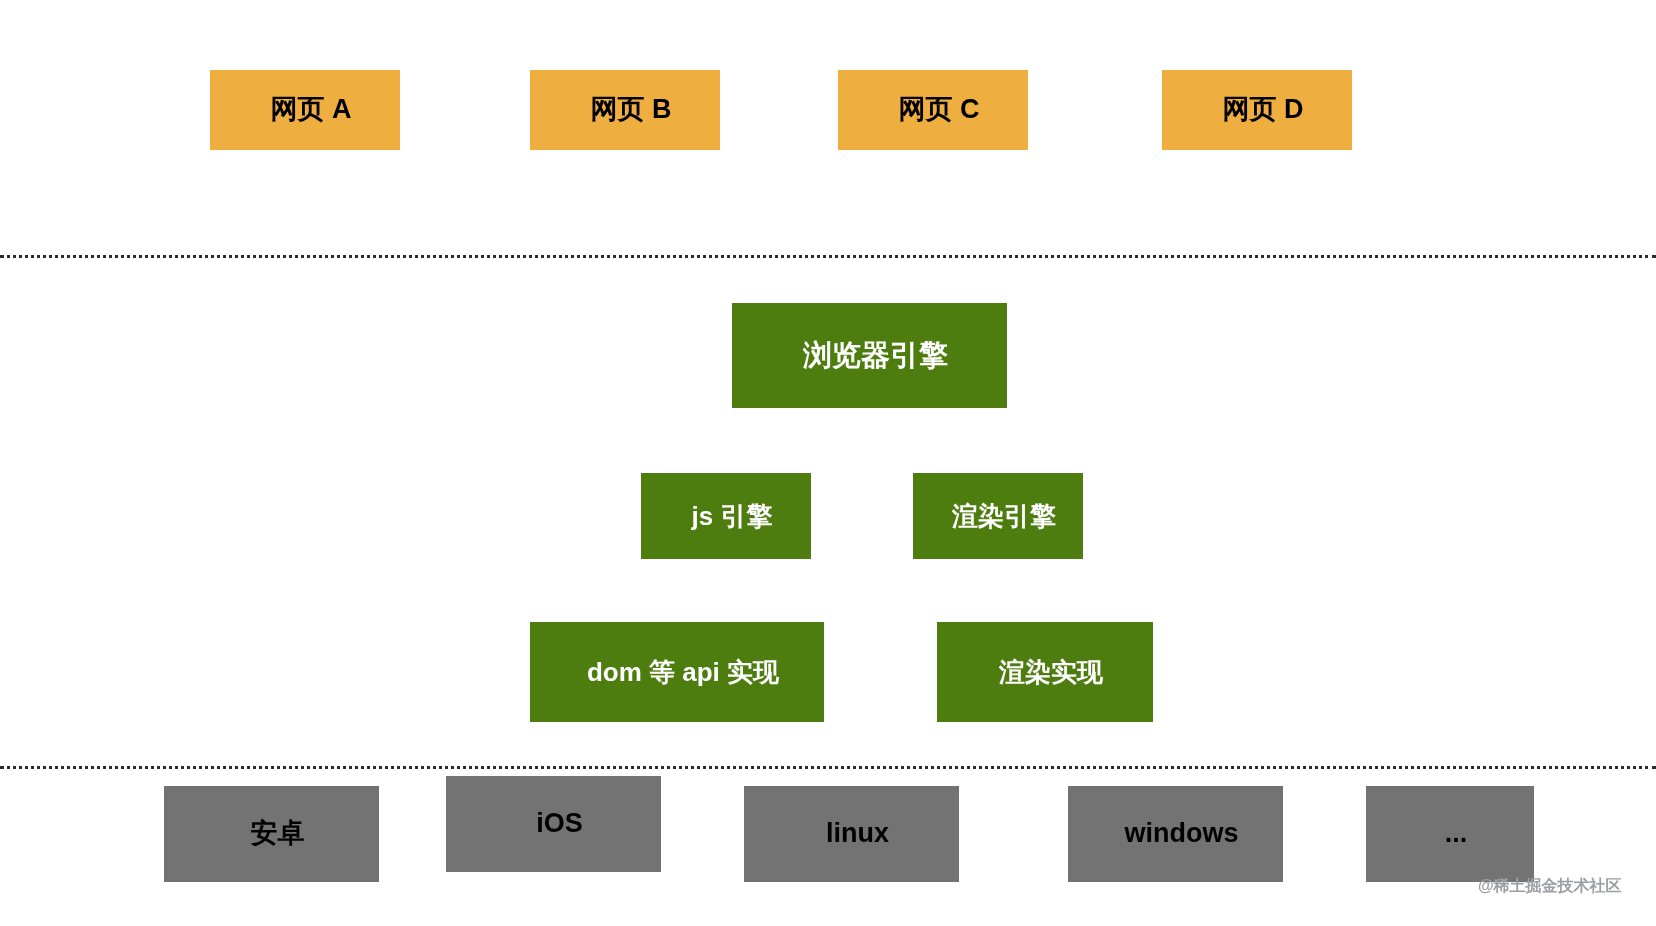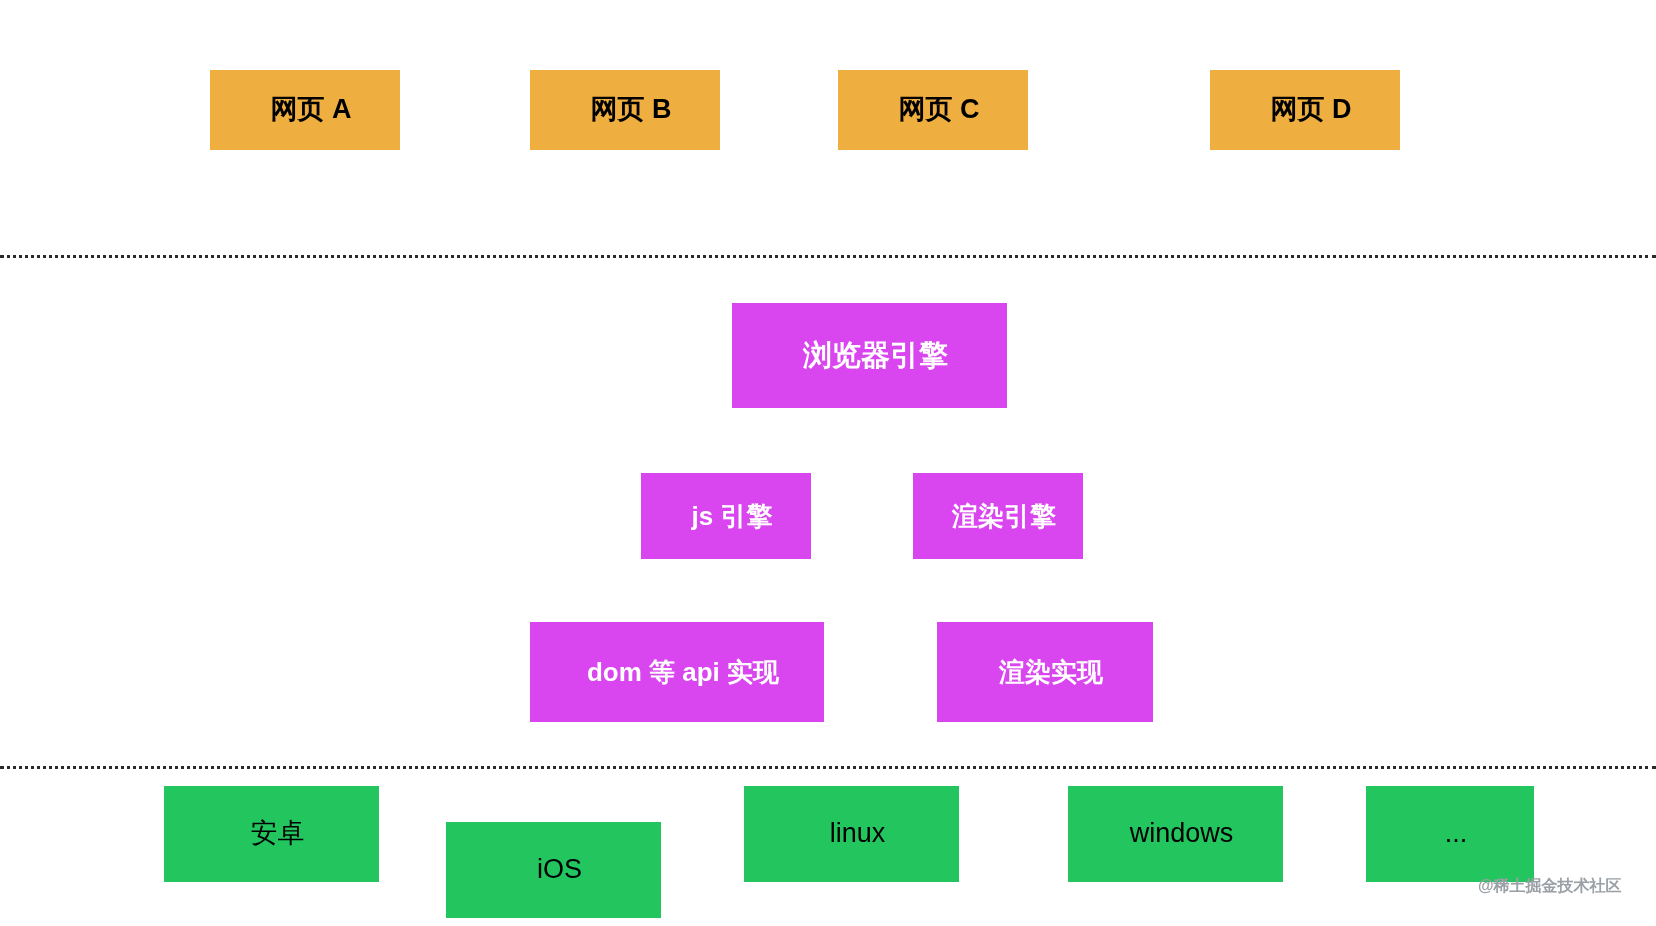--- a/index.html
+++ b/index.html
@@ -29,29 +29,29 @@
     white-space: nowrap;
     padding-left: 12px;
   }
   .box-page {
     background: #efaf40;
     color: #000000;
     font-size: 27px;
     font-weight: 700;
   }
   .box-engine {
-    background: #d946ef;
+    background: #4d7c0f;
     color: #ffffff;
     font-weight: 700;
   }
   .box-os {
-    background: #22c55e;
+    background: #737373;
     color: #000000;
     font-size: 27px;
-    font-weight: 400;
+    font-weight: 700;
   }
   .divider {
     position: absolute;
     left: 0;
     width: 1656px;
     height: 0;
     border-top: 3px dotted #2b2b2b;
   }
   .watermark {
     position: absolute;
@@ -64,39 +64,39 @@
 </style>
 </head>
 <body>
 
 <div id="canvas">
 
   <div id="pages-layer">
       <div class="box box-page" style="left: 210px; top: 70px; width: 190px; height: 80px;">网页 A</div>
       <div class="box box-page" style="left: 530px; top: 70px; width: 190px; height: 80px;">网页 B</div>
       <div class="box box-page" style="left: 838px; top: 70px; width: 190px; height: 80px;">网页 C</div>
-      <div class="box box-page" style="left: 1162px; top: 70px; width: 190px; height: 80px; margin-left: 48px;">网页 D</div>
+      <div class="box box-page" style="left: 1162px; top: 70px; width: 190px; height: 80px;">网页 D</div>
     </div>
 
   <div id="dividers-layer">
       <div class="divider" style="top: 255px;"></div>
       <div class="divider" style="top: 766px;"></div>
     </div>
 
   <div id="engine-layer">
       <div class="box box-engine" style="left: 732px; top: 303px; width: 275px; height: 105px; font-size: 29px;">浏览器引擎</div>
       <div class="box box-engine" style="left: 641px; top: 473px; width: 170px; height: 86px; font-size: 26px;">js 引擎</div>
       <div class="box box-engine" style="left: 913px; top: 473px; width: 170px; height: 86px; font-size: 26px;">渲染引擎</div>
       <div class="box box-engine" style="left: 530px; top: 622px; width: 294px; height: 100px; font-size: 26px;">dom 等 api 实现</div>
       <div class="box box-engine" style="left: 937px; top: 622px; width: 216px; height: 100px; font-size: 26px;">渲染实现</div>
     </div>
 
   <div id="os-layer">
       <div class="box box-os" style="left: 164px; top: 786px; width: 215px; height: 96px;">安卓</div>
-      <div class="box box-os" style="left: 446px; top: 822px; width: 215px; height: 96px;">iOS</div>
+      <div class="box box-os" style="left: 446px; top: 776px; width: 215px; height: 96px;">iOS</div>
       <div class="box box-os" style="left: 744px; top: 786px; width: 215px; height: 96px;">linux</div>
       <div class="box box-os" style="left: 1068px; top: 786px; width: 215px; height: 96px;">windows</div>
       <div class="box box-os" style="left: 1366px; top: 786px; width: 168px; height: 96px;">...</div>
     </div>
 
   <div class="watermark" id="watermark" style="left: 1478px; top: 876px;">@稀土掘金技术社区</div>
 
 </div>
 
 </body></html>

